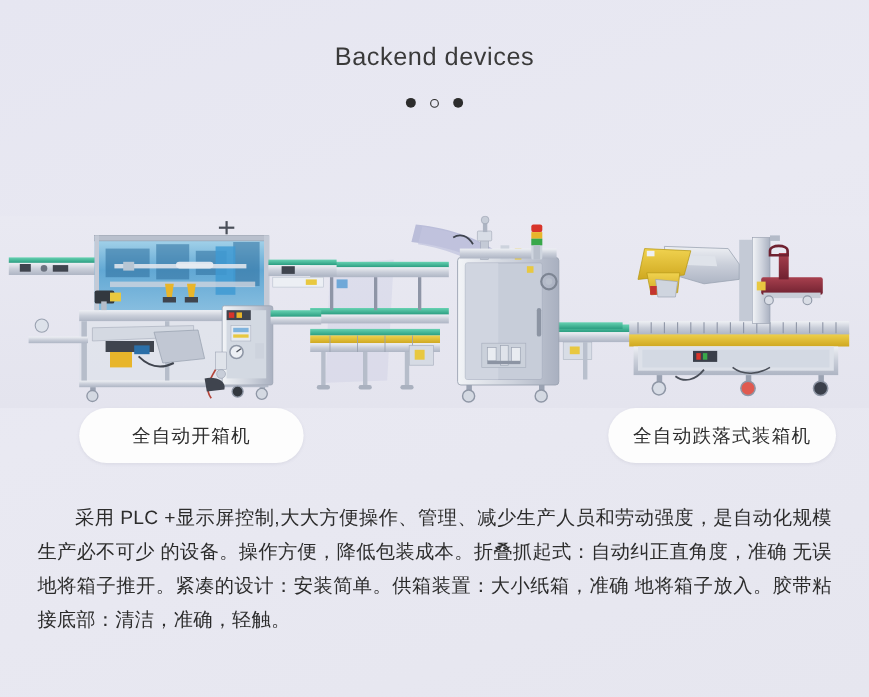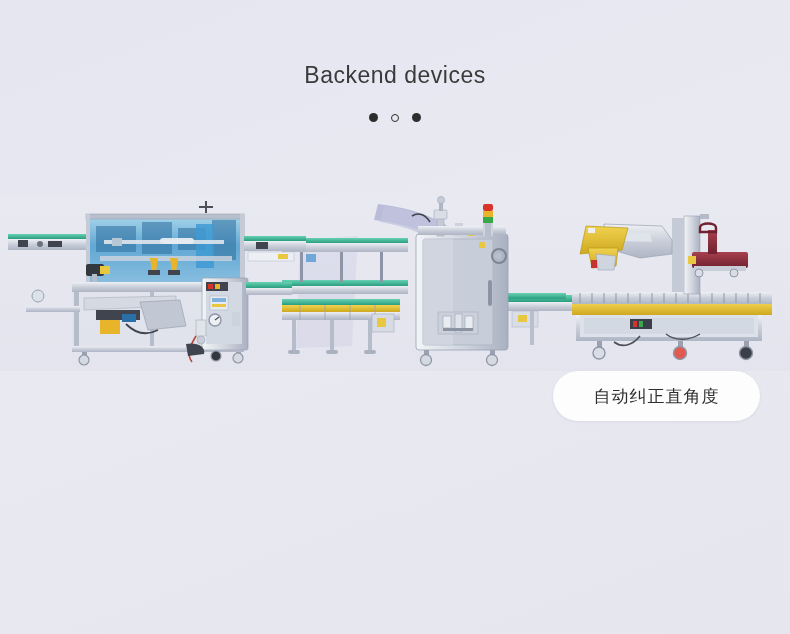--- a/index.html
+++ b/index.html
@@ -7,21 +7,21 @@
     width:790px;height:634px;overflow:hidden;
     background:#e7e7f0;
     font-family:"Liberation Sans","DejaVu Sans",sans-serif;
     color:#2b2b2b;
     -webkit-font-smoothing:antialiased;
   }
   .page{position:relative;width:790px;height:634px;
     background:linear-gradient(160deg,#e6e6f1 0%,#e9e9f2 45%,#e6e6ef 100%);}
 
   
-  .header{padding-top:64px;text-align:center;}
+  .header{padding-top:40px;text-align:center;}
   .subtitle-en{
     font-size:23px;letter-spacing:.5px;color:#3a3a3a;font-weight:400;
     line-height:1;
   }
   .title-cn{
     margin-top:18px;font-size:58px;font-weight:700;letter-spacing:6px;
     color:#262626;line-height:1;
   }
   .dots{margin-top:26px;display:flex;justify-content:center;gap:13px;align-items:center;}
   .dot{width:9px;height:9px;border-radius:50%;}
@@ -356,17 +356,21 @@
         <rect x="248" y="56" width="46" height="9" fill="#eceff4" stroke="#b6bdca" stroke-width=".5"></rect>
         <rect x="278" y="58" width="10" height="5" fill="#e8c840"></rect>
         <rect x="246" y="86" width="46" height="6" fill="url(#belt)"></rect>
         <rect x="246" y="92" width="46" height="7" fill="url(#metal)"></rect>
       </g>
       </g>
     </svg>
   </div>
 
   <div class="pills">
-    <div class="pill pill3">自动纠正直角度</div>
+    <div class="pill pill1">全自动开箱机</div>
+    <div class="pill pill3">全自动跌落式装箱机</div>
   </div>
 
+  <div class="copy">
+    <span class="indent"></span><span>采用 PLC +显示屏控制,大大方便操作、管理、减少生产人员和劳动强度，是自动化规模生产必不可少 的设备。操作方便，降低包装成本。折叠抓起式：自动纠正直角度，准确 无误地将箱子推开。紧凑的设计：安装简单。供箱装置：大小纸箱，准确 地将箱子放入。胶带粘接底部：清洁，准确，轻触。</span>
+  </div>
 
 </div>
 
 </body></html>

